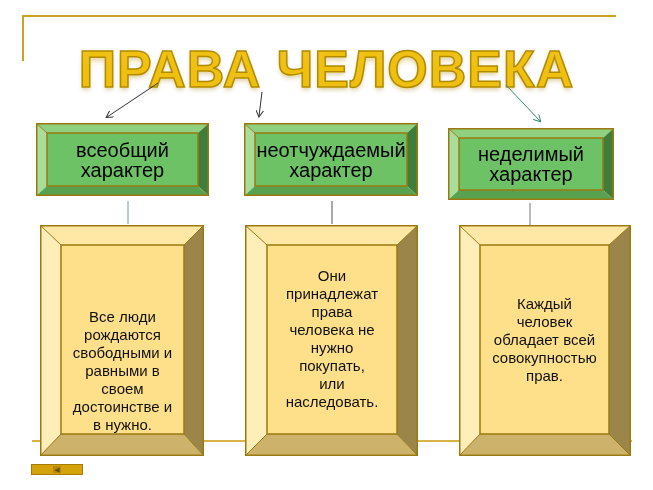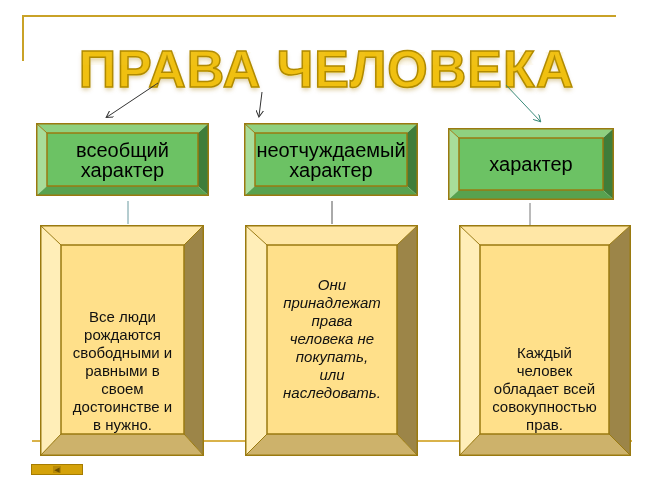--- a/index.html
+++ b/index.html
@@ -132,20 +132,21 @@
     <polygon points="0,0 166,0 155,10 11,10" fill="#8fd17f"></polygon>
     <polygon points="0,0 11,10 11,62 0,72" fill="#a8dd9a"></polygon>
     <polygon points="166,0 166,72 155,62 155,10" fill="#3f7d3a"></polygon>
     <polygon points="0,72 11,62 155,62 166,72" fill="#58a24f"></polygon>
     <rect x="11" y="10" width="144" height="52" fill="#6cc264" stroke="#9a7a10" stroke-width="1.5"></rect>
     <rect x="0.75" y="0.75" width="164.5" height="70.5" fill="none" stroke="#9a7a10" stroke-width="1.5"></rect>
     <line x1="0" y1="0" x2="11" y2="10" stroke="#9a7a10" stroke-width="1"></line>
   </svg>
   <div class="face" style="left:11px; top:10px; width:144px; height:52px;">
     <div>
+      <div>неделимый</div>
       <div>характер</div>
     </div>
   </div>
 </div>
 
 <div class="bevel gold" style="left:40px; top:225px; width:164px; height:231px;">
   <svg class="frame" viewBox="0 0 164 231" preserveAspectRatio="none">
     <polygon points="0,0 164,0 144,20 21,20" fill="#ffe7a6"></polygon>
     <polygon points="0,0 21,20 21,209 0,231" fill="#ffeeb8"></polygon>
     <polygon points="164,0 164,231 144,209 144,20" fill="#9c8548"></polygon>
@@ -176,47 +177,48 @@
     <polygon points="0,0 22,20 22,209 0,231" fill="#ffeeb8"></polygon>
     <polygon points="173,0 173,231 152,209 152,20" fill="#9c8548"></polygon>
     <polygon points="0,231 22,209 152,209 173,231" fill="#cdb26b"></polygon>
     <rect x="22" y="20" width="130" height="189" fill="#ffe08a" stroke="#9a7a10" stroke-width="1.5"></rect>
     <rect x="0.75" y="0.75" width="171.5" height="229.5" fill="none" stroke="#9a7a10" stroke-width="1.5"></rect>
     <line x1="0" y1="0" x2="22" y2="20" stroke="#9a7a10" stroke-width="1"></line>
     <line x1="0" y1="231" x2="22" y2="209" stroke="#9a7a10" stroke-width="1"></line>
     <line x1="173" y1="0" x2="152" y2="20" stroke="#9a7a10" stroke-width="1"></line>
     <line x1="173" y1="231" x2="152" y2="209" stroke="#9a7a10" stroke-width="1"></line>
   </svg>
-  <div class="face" style="left:22px; top:14px; width:130px; height:200px; overflow:visible;font-style:italic;">
+  <div class="face" style="left:22px; top:14px; width:130px; height:200px; overflow:visible;">
     <div>
       <div>Они</div>
       <div>принадлежат</div>
       <div>права</div>
       <div>человека не</div>
+      <div>нужно</div>
       <div>покупать,</div>
       <div>или</div>
       <div>наследовать.</div>
     </div>
   </div>
 </div>
 
 <div class="bevel gold" style="left:459px; top:225px; width:172px; height:231px;">
   <svg class="frame" viewBox="0 0 172 231" preserveAspectRatio="none">
     <polygon points="0,0 172,0 150,20 21,20" fill="#ffe7a6"></polygon>
     <polygon points="0,0 21,20 21,209 0,231" fill="#ffeeb8"></polygon>
     <polygon points="172,0 172,231 150,209 150,20" fill="#9c8548"></polygon>
     <polygon points="0,231 21,209 150,209 172,231" fill="#cdb26b"></polygon>
     <rect x="21" y="20" width="129" height="189" fill="#ffe08a" stroke="#9a7a10" stroke-width="1.5"></rect>
     <rect x="0.75" y="0.75" width="170.5" height="229.5" fill="none" stroke="#9a7a10" stroke-width="1.5"></rect>
     <line x1="0" y1="0" x2="21" y2="20" stroke="#9a7a10" stroke-width="1"></line>
     <line x1="0" y1="231" x2="21" y2="209" stroke="#9a7a10" stroke-width="1"></line>
     <line x1="172" y1="0" x2="150" y2="20" stroke="#9a7a10" stroke-width="1"></line>
     <line x1="172" y1="231" x2="150" y2="209" stroke="#9a7a10" stroke-width="1"></line>
   </svg>
-  <div class="face" style="left:21px; top:20px; width:129px; height:189px;align-items:flex-end;">
+  <div class="face" style="left:21px; top:20px; width:129px; height:189px;">
     <div>
       <div>Каждый</div>
       <div>человек</div>
       <div>обладает всей</div>
       <div>совокупностью</div>
       <div>прав.</div>
     </div>
   </div>
 </div>
 

